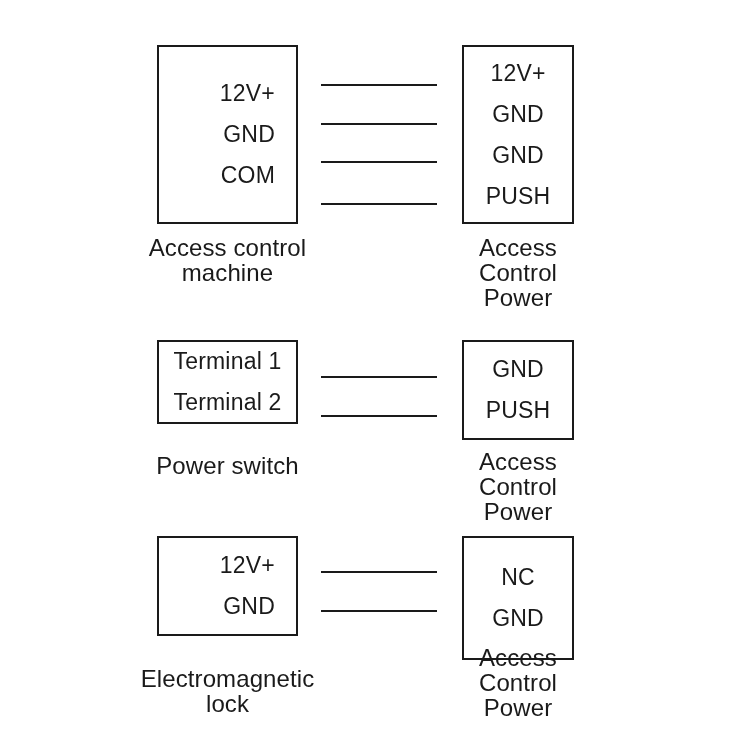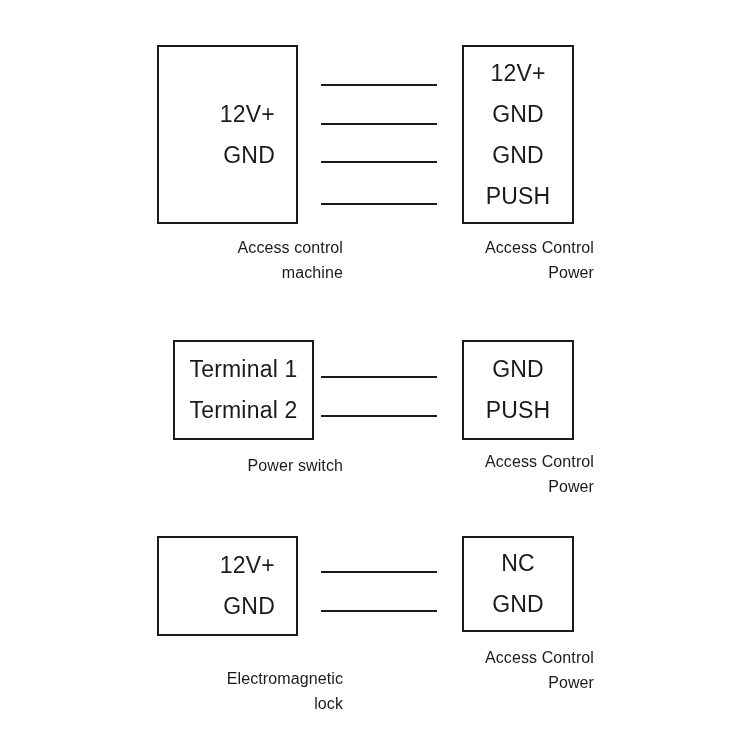--- a/index.html
+++ b/index.html
@@ -46,23 +46,23 @@
     white-space: nowrap;
     letter-spacing: 0.2px;
   }
   
   .align-right  .pin { text-align: right;  padding-right: 21px; }
   .align-center .pin { text-align: center; }
 
   
   .caption {
     position: absolute;
-    font-size: 16px;
+    font-size: 24px;
     line-height: 25px;
-    text-align: right;
+    text-align: center;
     white-space: pre-line;
     letter-spacing: 0.1px;
   }
   .caption.left  { left: 112px; width: 231px; }
   .caption.right { left: 442px; width: 152px; }
 
   
   .wire {
     position: absolute;
     left: 321px;
@@ -74,20 +74,21 @@
 </head>
 <body>
 
 <div id="diagram">
 
   <div class="group" style="top:0px; height:290px;">
 
     <div class="box left align-right" style="top:45px; height:179px;">
       <div class="pin" style="margin:9px 0;">12V+</div>
       <div class="pin" style="margin:9px 0;">GND</div>
+      <div class="pin" style="margin:9px 0;">COM</div>
     </div>
 
     <div class="wire" style="top:84px;"></div>
     <div class="wire" style="top:123px;"></div>
     <div class="wire" style="top:161px;"></div>
     <div class="wire" style="top:203px;"></div>
 
     <div class="box right align-center" style="top:45px; height:179px;">
       <div class="pin" style="margin:9px 0;">12V+</div>
       <div class="pin" style="margin:9px 0;">GND</div>
@@ -96,21 +97,21 @@
     </div>
 
     <div class="caption left" style="top:235px;">Access control
 machine</div>
     <div class="caption right" style="top:235px;">Access Control
 Power</div>
   </div>
 
   <div class="group" style="top:0px; height:0px;">
 
-    <div class="box left align-center" style="top:340px; height:100px;margin-left:16px;">
+    <div class="box left align-center" style="top:340px; height:84px;">
       <div class="pin" style="margin:9px 0;">Terminal 1</div>
       <div class="pin" style="margin:9px 0;">Terminal 2</div>
     </div>
 
     <div class="wire" style="top:376px;"></div>
     <div class="wire" style="top:415px;"></div>
 
     <div class="box right align-center" style="top:340px; height:100px;">
       <div class="pin" style="margin:9px 0;">GND</div>
       <div class="pin" style="margin:9px 0;">PUSH</div>
@@ -124,21 +125,21 @@
   <div class="group" style="top:0px; height:0px;">
 
     <div class="box left align-right" style="top:536px; height:100px;">
       <div class="pin" style="margin:9px 0;">12V+</div>
       <div class="pin" style="margin:9px 0;">GND</div>
     </div>
 
     <div class="wire" style="top:571px;"></div>
     <div class="wire" style="top:610px;"></div>
 
-    <div class="box right align-center" style="top:536px; height:96px;">
+    <div class="box right align-center" style="top:536px; height:124px;">
       <div class="pin" style="margin:9px 0;">NC</div>
       <div class="pin" style="margin:9px 0;">GND</div>
     </div>
 
     <div class="caption left" style="top:666px;">Electromagnetic
 lock</div>
     <div class="caption right" style="top:645px;">Access Control
 Power</div>
   </div>
 

